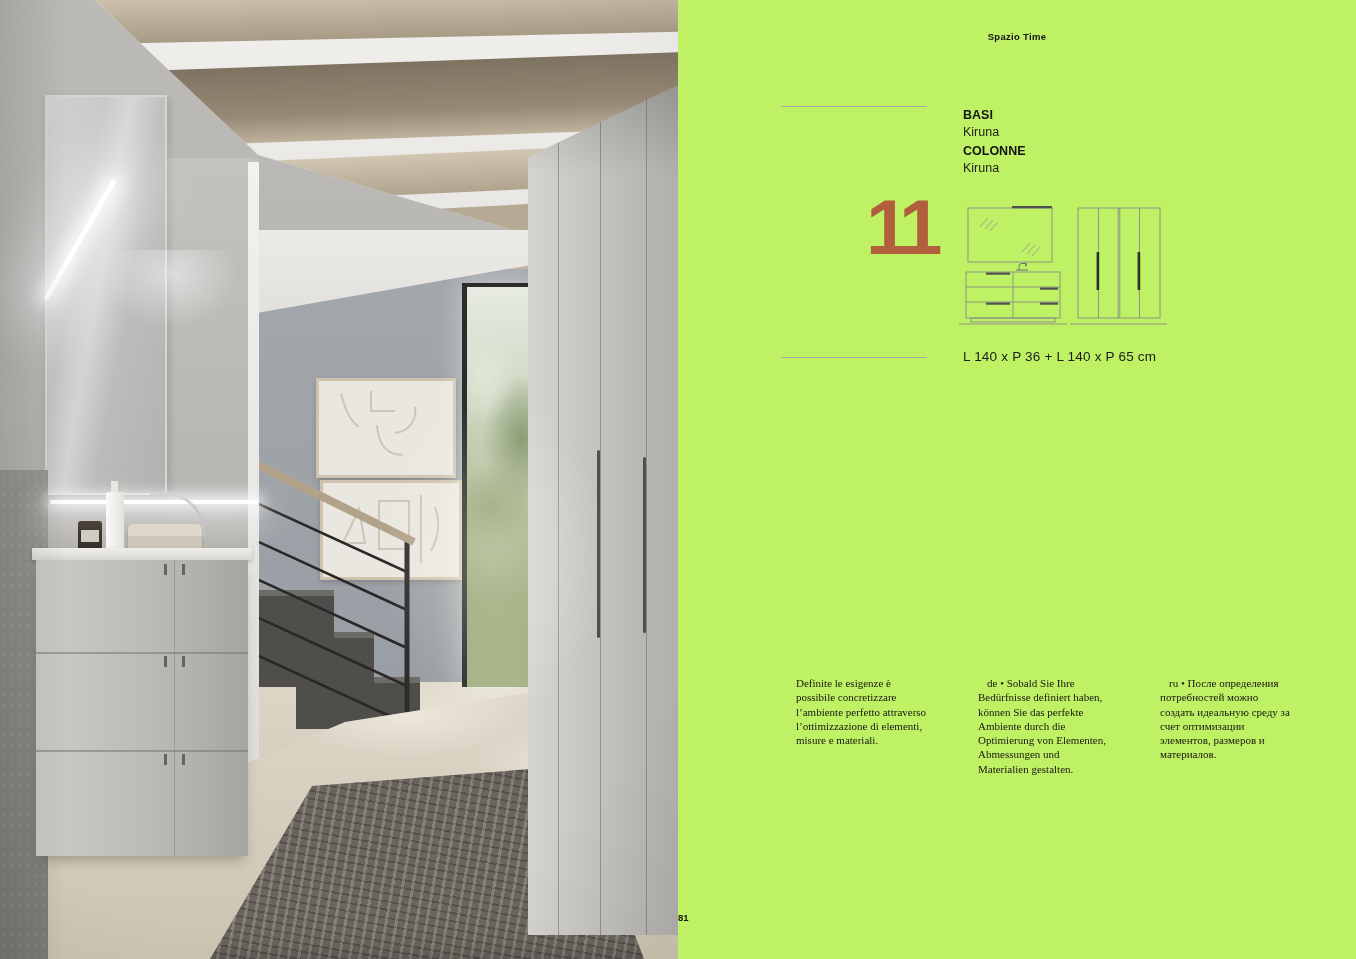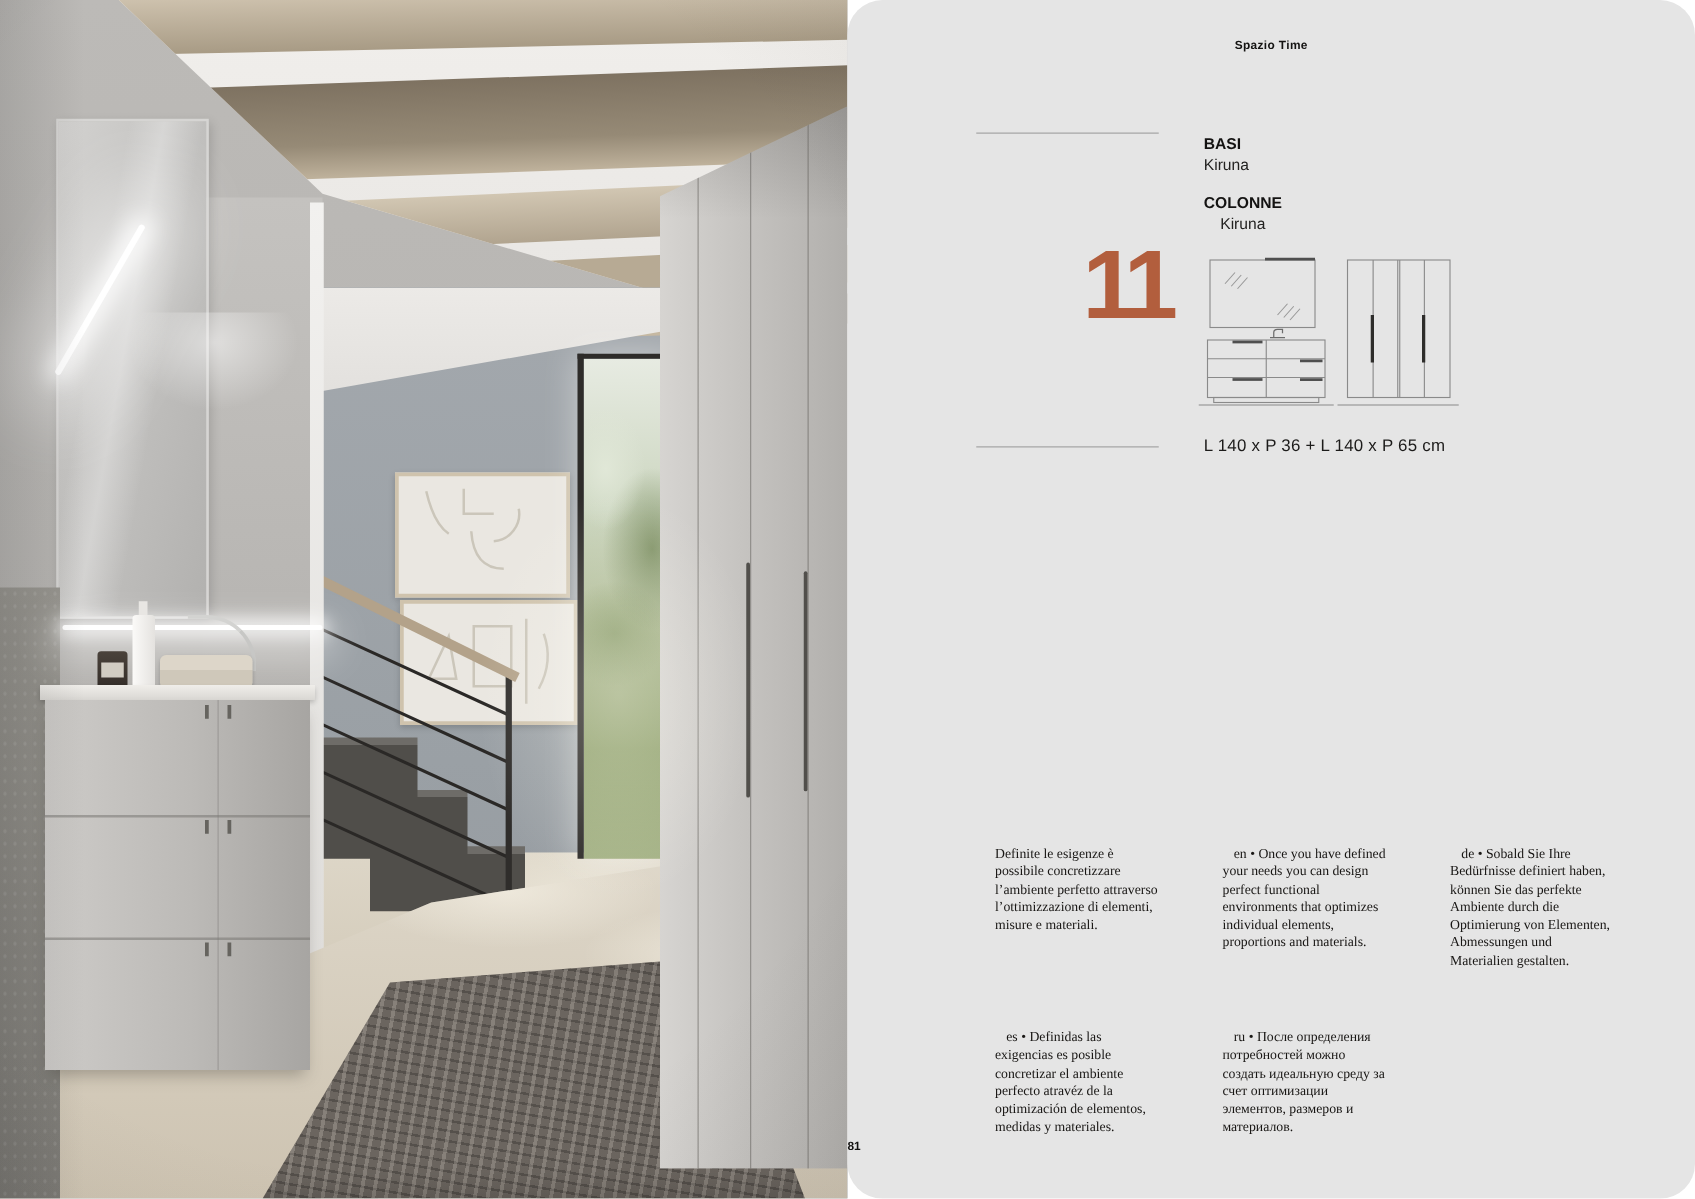--- a/index.html
+++ b/index.html
@@ -95,29 +95,29 @@
   .wardrobe .seam{position:absolute;top:0;width:1px;height:100%;background:rgba(95,93,90,.5);}
   .wardrobe .handle{position:absolute;width:3px;background:#514f4b;border-radius:2px;}
 
   .vignette{left:0;top:0;width:678px;height:959px;pointer-events:none;
             background:
               radial-gradient(150px 220px at 73% 58%,rgba(255,252,242,.30),rgba(255,252,242,0) 75%),
               linear-gradient(90deg,rgba(40,40,40,.14),rgba(40,40,40,0) 10%),
               radial-gradient(120% 95% at 42% 45%,rgba(0,0,0,0) 55%,rgba(55,53,50,.16) 100%);}
 
   
-  .rpage{left:678px;top:0;width:678px;height:959px;background:#e5e5e5;border-radius:28px;}
+  .rpage{left:678px;top:0;width:678px;height:959px;background:#bef264;}
   .brand{left:0;right:0;top:31px;text-align:center;font-size:9.5px;font-weight:bold;letter-spacing:.3px;color:#141312;}
   .rule{height:1px;background:#a6a6a6;}
   .rule1{left:103px;top:106px;width:146px;}
   .rule2{left:103px;top:357px;width:146px;}
   .info{left:285px;top:107px;}
   .info .lbl{font-size:12.5px;font-weight:bold;color:#141312;line-height:1.35;}
   .info .val{font-size:12.5px;color:#232221;line-height:1.35;}
-  .info .grp+.grp{margin-top:13px;text-align:center;}
+  .info .grp+.grp{margin-top:2px;}
   .bignum{left:146px;top:188px;font-size:78px;line-height:1;font-weight:bold;letter-spacing:-6px;margin-left:42px;}
   .drawings{left:278px;top:200px;}
   .dims{left:285px;top:349px;font-size:13.5px;color:#1c1b1a;letter-spacing:.2px;}
   .descs{left:105px;top:663px;display:grid;grid-template-columns:158px 158px 158px;column-gap:24px;row-gap:21px;}
   .desc{margin:13px;font-family:"Liberation Serif",serif;font-size:11px;line-height:1.3;color:#181614;}
   .desc.ind{text-indent:9px;}
   .pagenum{left:0;right:0;top:912px;text-align:left;font-size:9.5px;font-weight:bold;color:#141312;}
 </style>
 </head>
 <body>
@@ -274,22 +274,20 @@
         <line x1="114" y1="124" x2="211" y2="124"></line>
       </g>
     </svg>
 
     <div class="ab rule rule2"></div>
 
     <div class="ab dims">L 140 x P 36 + L 140 x P 65 cm</div>
 
     <div class="ab descs">
       <p class="desc">Definite le esigenze è possibile concretizzare l’ambiente perfetto attraverso l’ottimizzazione di elementi, misure e materiali.</p>
-      <p class="desc ind">en • Once you have defined your needs you can design perfect functional environments that optimizes individual elements, proportions and materials.</p>
       <p class="desc ind">de • Sobald Sie Ihre Bedürfnisse definiert haben, können Sie das perfekte Ambiente durch die Optimierung von Elementen, Abmessungen und Materialien gestalten.</p>
-      <p class="desc ind">es • Definidas las exigencias es posible concretizar el ambiente perfecto atravéz de la optimización de elementos, medidas y materiales.</p>
       <p class="desc ind">ru • После определения потребностей можно создать идеальную среду за счет оптимизации элементов, размеров и материалов.</p>
     </div>
 
     <div class="ab pagenum">81</div>
   </div>
 
 </div>
 
 </body></html>

